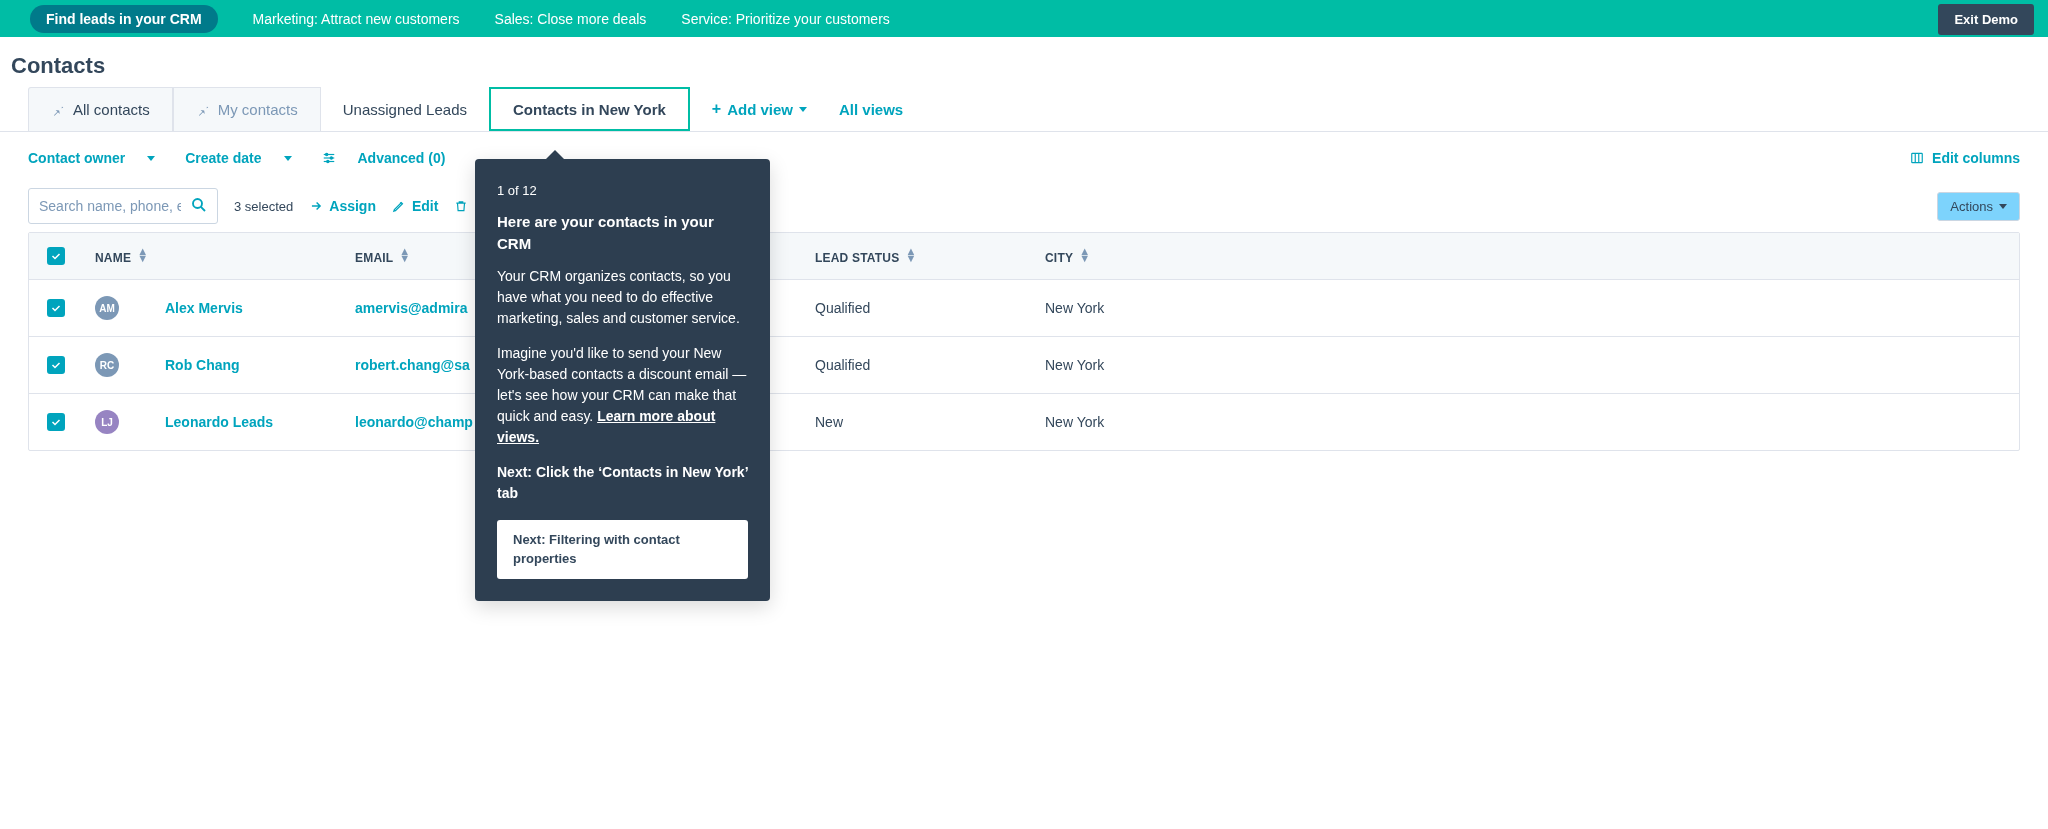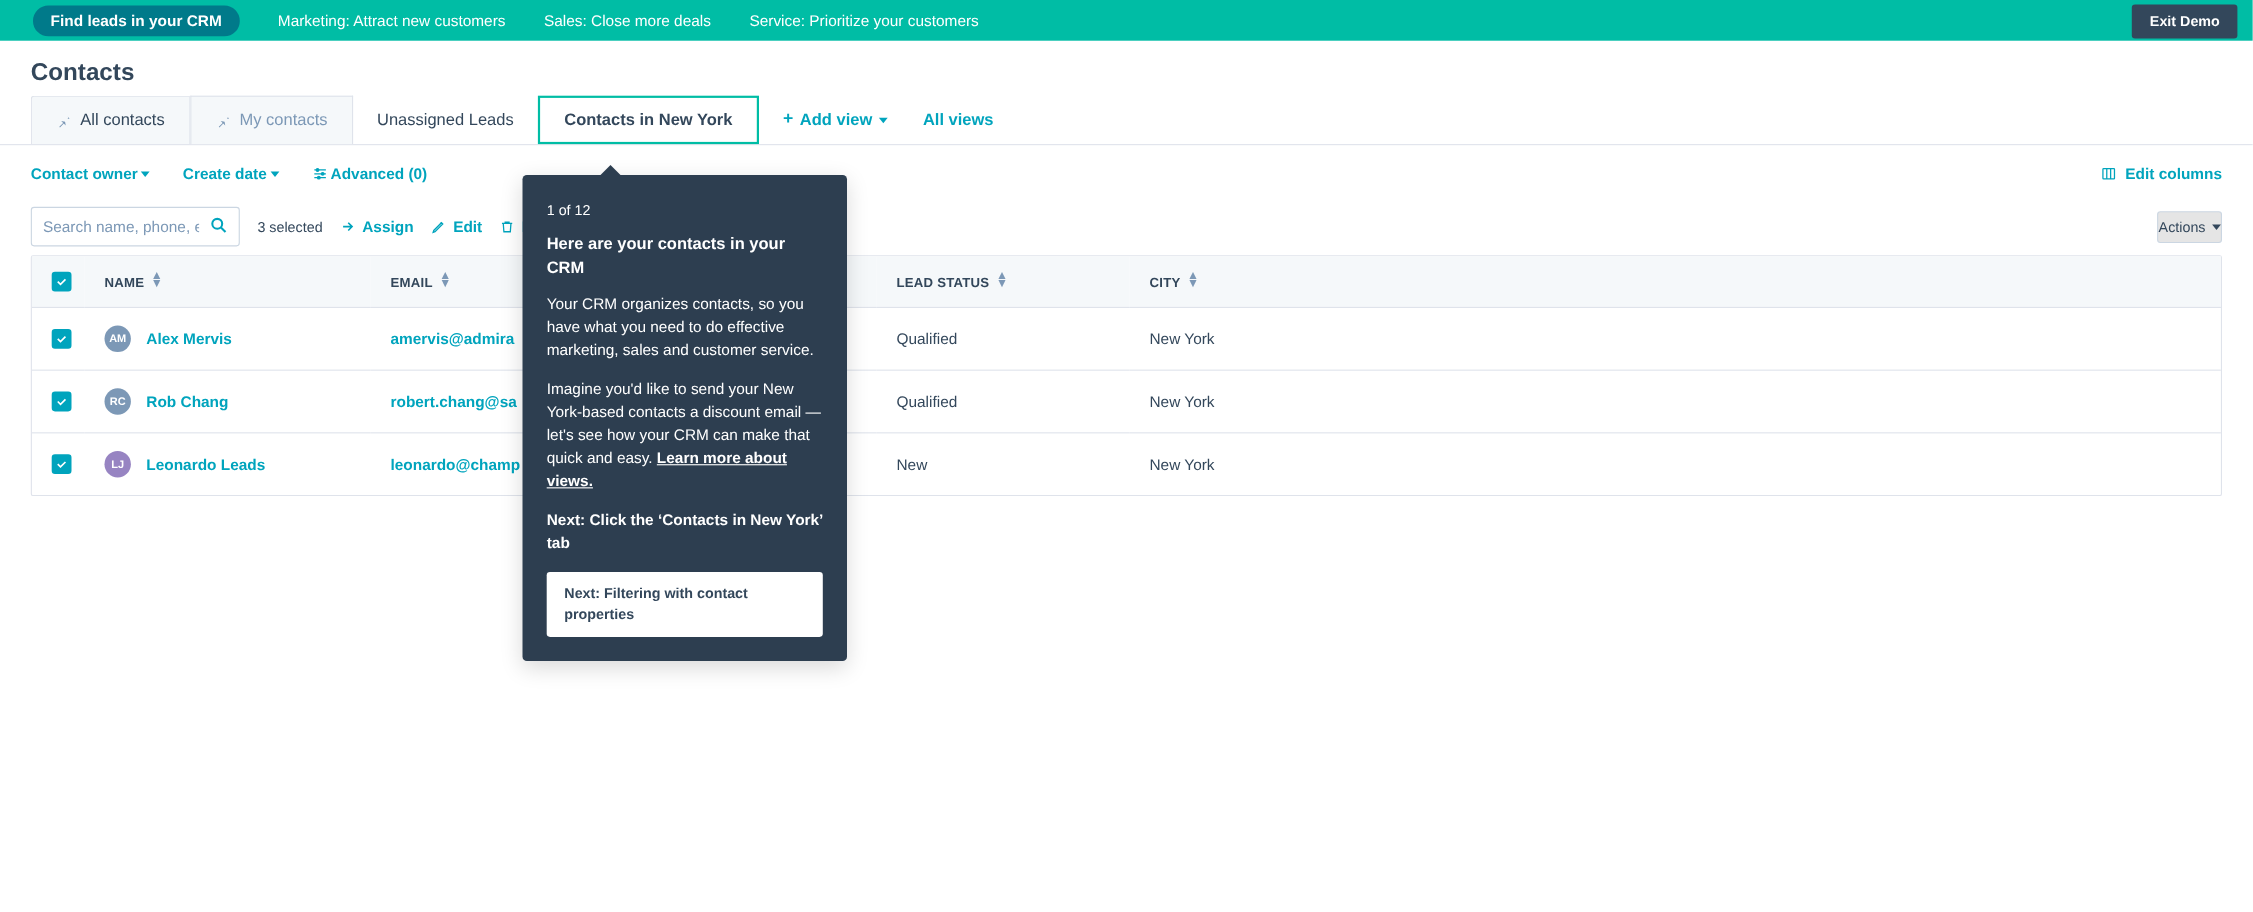--- a/index.html
+++ b/index.html
@@ -18,68 +18,68 @@
   *{box-sizing:border-box;}
   body{margin:0;font-family:"Avenir Next","Helvetica Neue",Arial,sans-serif;color:var(--text);background:#fff;}
   
   
   .banner{background:var(--teal-banner);height:37px;display:flex;align-items:center;padding:0 10px;position:relative;}
   .pill{background:var(--teal-dark);color:#fff;font-weight:600;font-size:14px;border-radius:18px;padding:6px 16px;margin-left:20px;}
   .banner-item{color:#fff;font-size:14px;margin-left:35px;cursor:pointer;}
   .exit{position:absolute;right:14px;top:4px;background:var(--slate);color:#fff;font-weight:600;font-size:13px;border:none;border-radius:3px;padding:8px 16px;cursor:pointer;}
   
   
-  .page-title{font-size:22px;font-weight:700;padding:16px 28px 8px;color:var(--slate);}
+  .page-title{font-size:22px;font-weight:700;padding:16px 11px 8px;color:var(--slate);}
   
   
   .tabs{display:flex;align-items:center;padding:0 28px;border-bottom:1px solid var(--border-light);gap:0;}
   .tab{display:flex;align-items:center;gap:8px;height:44px;padding:0 22px;font-size:15px;color:var(--text);cursor:pointer;position:relative;}
   .tab.framed{border:1px solid var(--border-light);border-bottom:none;background:var(--bg-subtle);}
   .tab.framed.first{border-top-left-radius:3px;}
   .tab.plain{background:transparent;}
   .tab.active{border:2px solid var(--teal-banner);background:#fff;font-weight:600;color:var(--slate);}
   .tab .pin{color:var(--muted);}
   .tab.muted{color:var(--muted);}
   .addview{color:var(--teal);font-weight:600;display:flex;align-items:center;gap:6px;padding:0 22px;cursor:pointer;font-size:15px;}
   .allviews{color:var(--teal);font-weight:600;padding:0 10px;cursor:pointer;font-size:15px;}
   .caret-down{width:0;height:0;border-left:4px solid transparent;border-right:4px solid transparent;border-top:5px solid currentColor;display:inline-block;}
   .plus{font-weight:700;font-size:16px;}
   
   
   .filters{display:flex;align-items:center;padding:18px 28px;gap:30px;}
-  .filter-btn{color:var(--teal);font-weight:600;font-size:14px;display:flex;align-items:center;gap:3px;cursor:pointer;}
+  .filter-btn{color:var(--teal);font-weight:600;font-size:14px;display:flex;align-items:center;gap:22px;cursor:pointer;}
   .spacer{flex:1;}
   .edit-cols{display:flex;align-items:center;gap:8px;}
   
   
   .actionbar{display:flex;align-items:center;padding:4px 28px 8px;gap:16px;}
   .search-wrap{position:relative;width:190px;}
   .search{width:100%;height:36px;border:1px solid var(--border);border-radius:3px;padding:0 36px 0 10px;font-size:14px;color:var(--muted);}
   .search::placeholder{color:var(--muted);}
   .search-icon{position:absolute;right:10px;top:8px;color:var(--teal);}
   .sel-count{font-size:13px;color:var(--text);}
   .tool{color:var(--teal);font-weight:600;font-size:14px;display:flex;align-items:center;gap:6px;cursor:pointer;}
-  .actions-btn{margin-left:auto;border:1px solid var(--border);background:#e5e5e5;border-radius:3px;padding:6px 0;font-size:13px;display:flex;align-items:center;gap:6px;cursor:pointer;color:var(--text);}
+  .actions-btn{margin-left:auto;border:1px solid var(--border);background:#7dd3fc;border-radius:3px;padding:6px 12px;font-size:13px;display:flex;align-items:center;gap:6px;cursor:pointer;color:var(--text);}
   
   
   .table-wrap{margin:0 28px 40px;border:1px solid var(--border-light);border-radius:2px;}
   table{width:100%;border-collapse:collapse;table-layout:fixed;}
   thead th{background:var(--bg-subtle);text-align:left;font-size:12px;font-weight:600;letter-spacing:.2px;color:var(--text);padding:14px 18px;border-bottom:1px solid var(--border-light);text-transform:uppercase;}
   tbody td{padding:16px 18px;border-bottom:1px solid var(--border-light);font-size:14px;vertical-align:middle;}
   tbody tr:last-child td{border-bottom:none;}
   .col-check{width:48px;text-align:center;}
   .col-name{width:260px;}
   .col-email{width:460px;}
   .col-lead{width:230px;}
   .chk{width:18px;height:18px;border:2px solid var(--teal);border-radius:3px;display:inline-flex;align-items:center;justify-content:center;background:#fff;cursor:pointer;}
   .chk.on{background:var(--teal);}
   .chk svg{width:12px;height:12px;}
   .name-cell{display:flex;align-items:center;gap:14px;}
   .avatar{width:24px;height:24px;border-radius:50%;display:flex;align-items:center;justify-content:center;font-size:10px;font-weight:600;color:#fff;}
-  .name-link{color:var(--teal);font-weight:600;}
+  .name-link{color:var(--teal);font-weight:600;margin-left:32px;}
   .email-link{color:var(--teal);font-weight:600;}
   .sort{display:inline-block;margin-left:6px;color:var(--muted);font-size:11px;line-height:7px;}
   
   
   .popover{position:absolute;width:295px;background:var(--slate-dark);color:#fff;border-radius:4px;padding:22px;font-size:14px;line-height:1.5;box-shadow:0 6px 20px rgba(0,0,0,.15);}
   .popover .arrow{position:absolute;top:-9px;left:70px;width:0;height:0;border-left:10px solid transparent;border-right:10px solid transparent;border-bottom:10px solid var(--slate-dark);}
   .popover .count{font-size:13px;margin-bottom:10px;}
   .popover .ptitle{font-weight:700;font-size:15px;margin-bottom:10px;}
   .popover p{margin:0 0 14px;}
   .popover a{color:#fff;text-decoration:underline;font-weight:600;}

